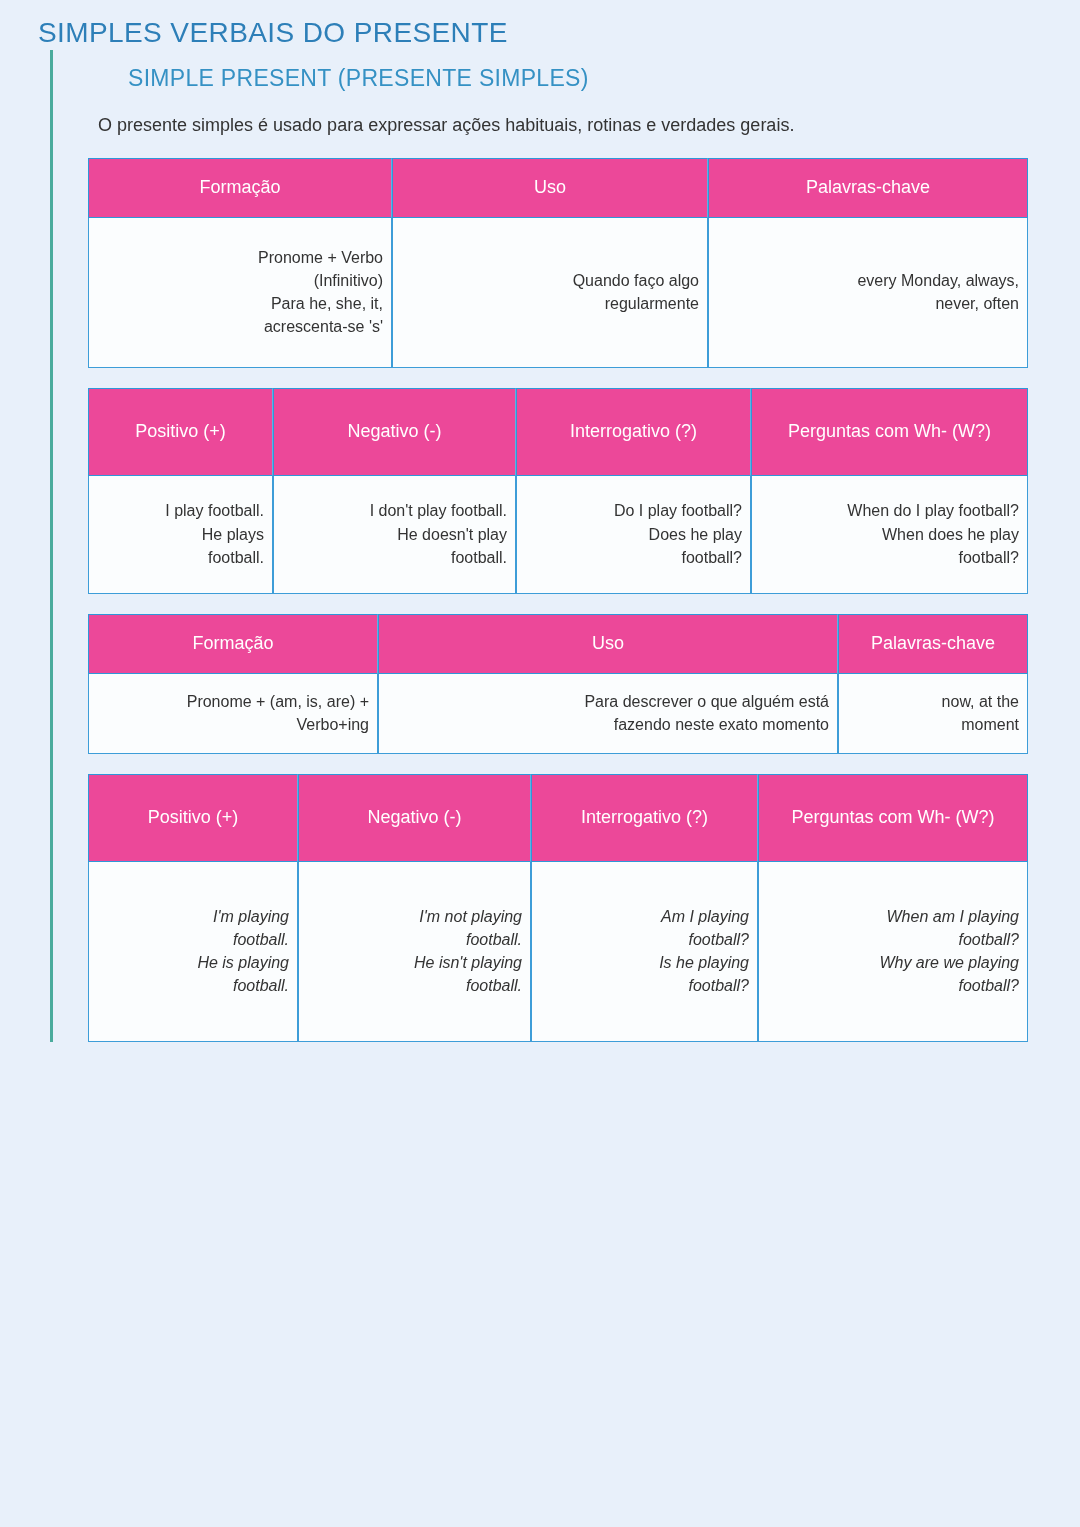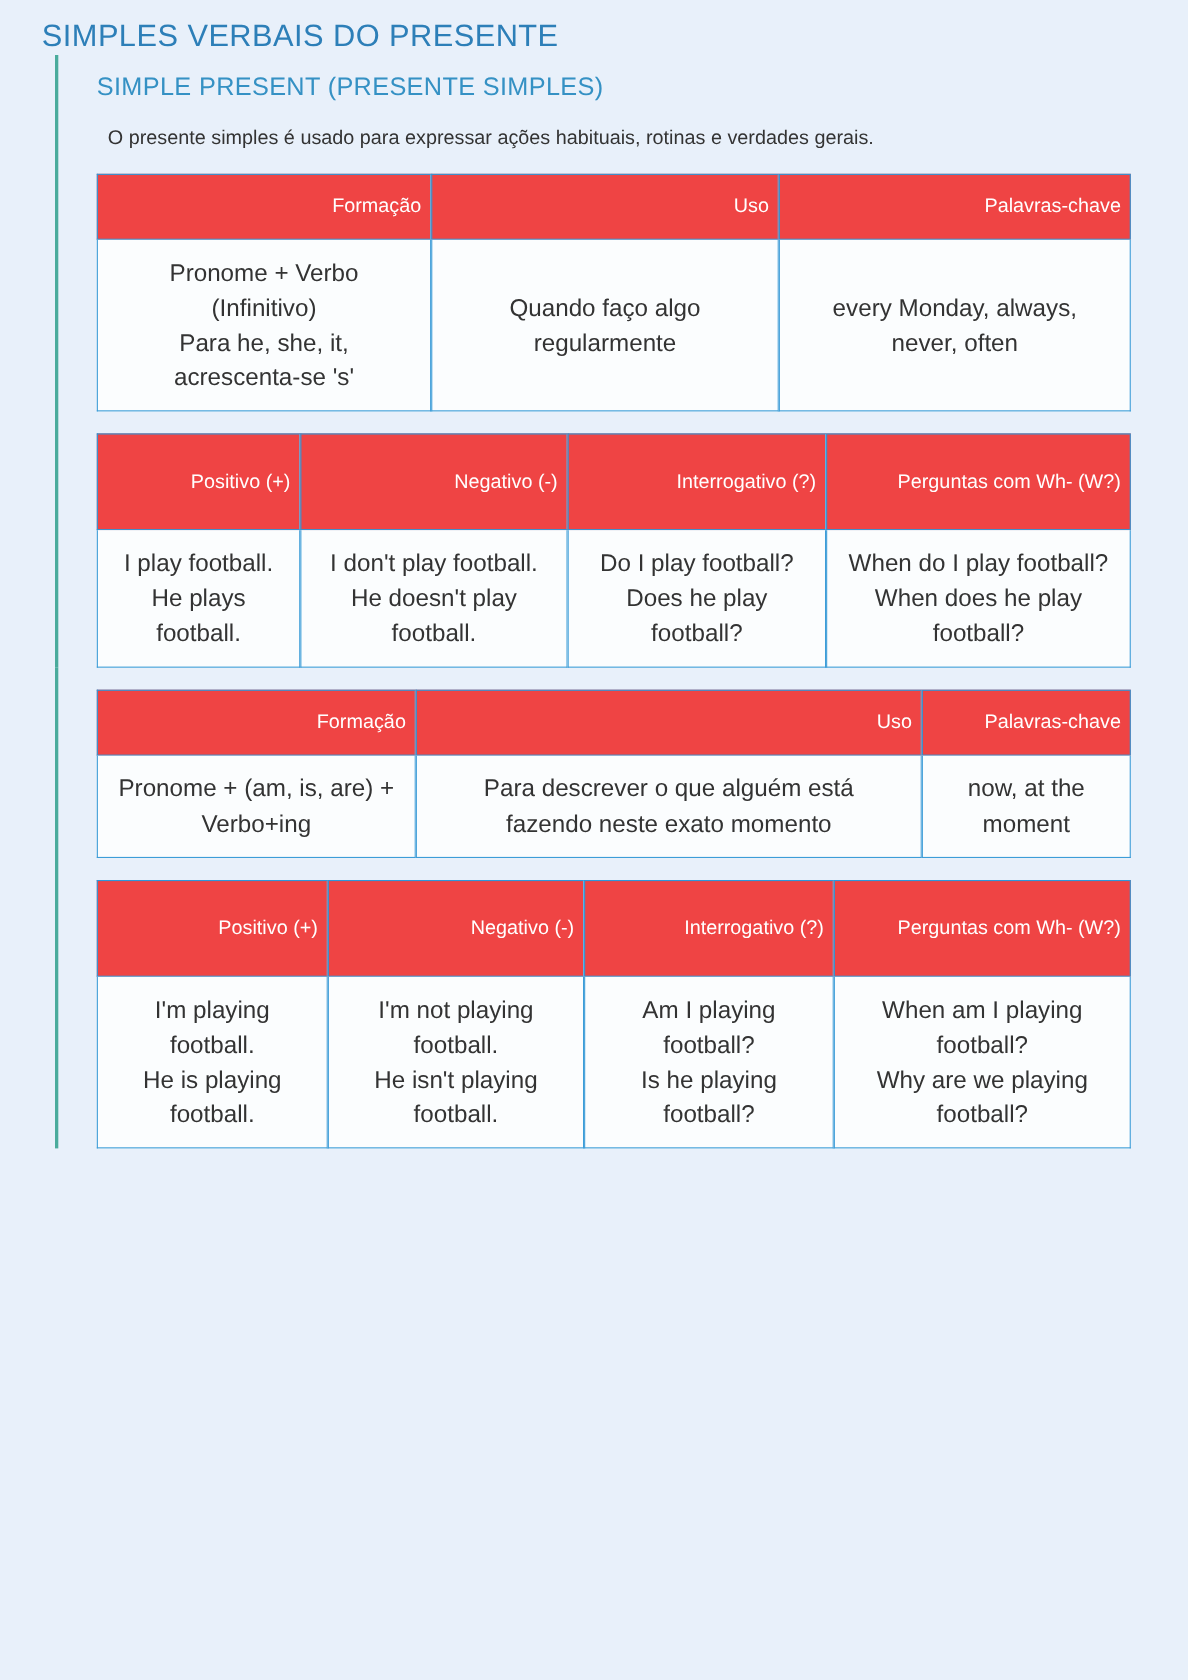--- a/index.html
+++ b/index.html
@@ -41,73 +41,74 @@
     width: 3px;
     background: #4aab9c;
   }
   .section-heading {
     color: #3591c4;
     font-size: 23px;
     font-weight: 400;
     letter-spacing: 0.3px;
     line-height: 1.25;
     padding-top: 14px;
+    margin-left: 40px;
   }
   .section-desc {
     font-size: 18px;
     color: #333333;
     line-height: 1.3;
     padding: 22px 0 0 10px;
   }
 
   
   .tbl-wrap { padding: 20px 0 0 0; }
 
   table.grid {
     width: 940px;
     border-collapse: separate;
     border-spacing: 0;
     table-layout: fixed;
   }
   table.grid th {
-    background: #ef4444;
+    background: #ec4899;
     color: #ffffff;
     font-size: 18px;
     font-weight: 400;
-    text-align: right;
+    text-align: center;
     vertical-align: middle;
     padding: 12px 8px;
     border: 1px solid #2e97d9;
     border-right-color: #5fb2e4;
     line-height: 1.3;
   }
   table.grid th:last-child { border-right-color: #2e97d9; }
 
   table.grid td {
     background: #fbfdfe;
     color: #333333;
-    font-size: 22px;
-    text-align: center;
+    font-size: 16px;
+    text-align: right;
     vertical-align: middle;
     padding: 14px 8px;
     border: 1px solid #3d9dd8;
     border-top: none;
     line-height: 1.45;
     white-space: pre-line;
     margin-left: 24px;
   }
 
   
   .h-tall th { height: 88px; }
   .h-short th { height: 60px; }
 
   .b-150 td { height: 150px; }
   .b-125 td { height: 118px; }
   .b-80  td { height: 80px;  }
-  .b-155 td { height: 155px; }
+  .b-155 td { height: 180px; font-style: italic; }
 </style>
 </head>
 <body>
 
 <h1 class="page-title">SIMPLES VERBAIS DO PRESENTE</h1>
 
 <div class="section">
   <div class="section-accent"></div>
 
   <h2 class="section-heading">SIMPLE PRESENT (PRESENTE SIMPLES)</h2>

